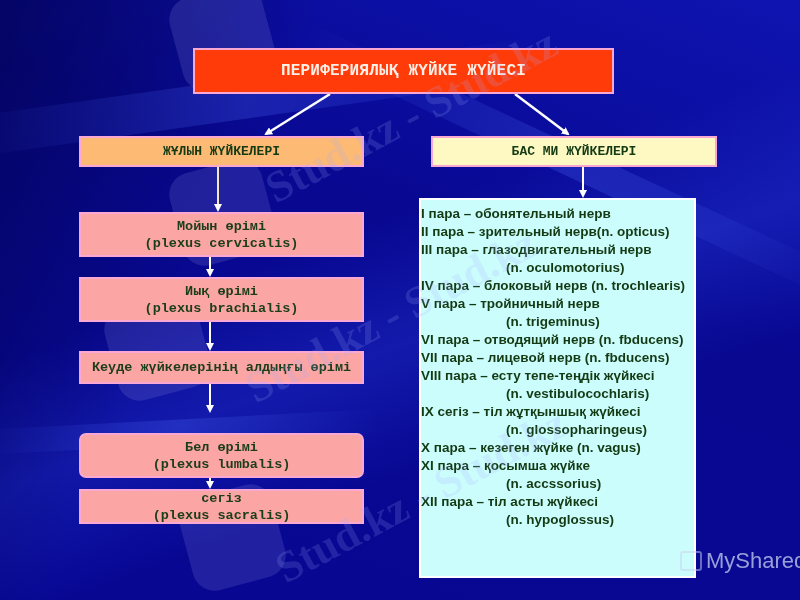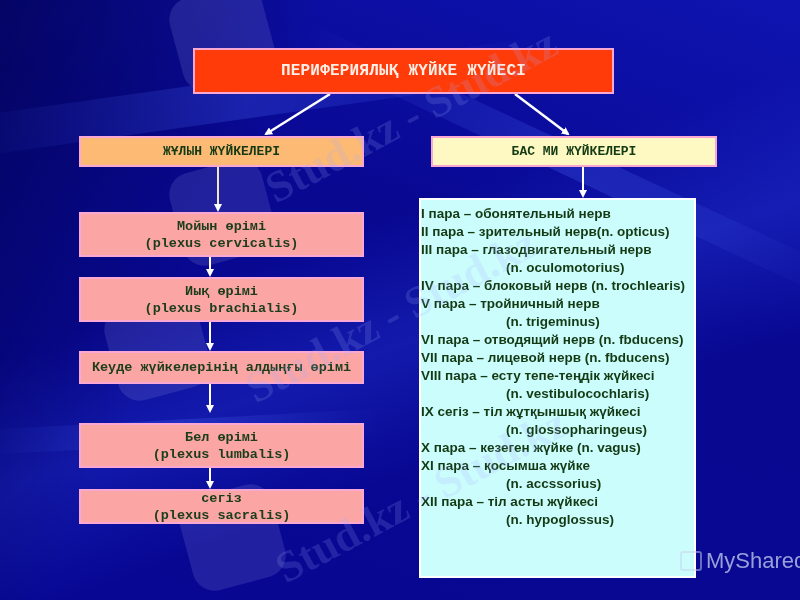--- a/index.html
+++ b/index.html
@@ -167,21 +167,21 @@
 
 <div class="box plexus" style="top:277px;height:45px;">
   <span>Иық өрімі</span>
   <span>(plexus brachialis)</span>
 </div>
 
 <div class="box plexus" style="top:351px;height:33px;">
   <span>Кеуде жүйкелерінің алдыңғы өрімі</span>
 </div>
 
-<div class="box plexus" style="top:423px;height:45px;">
+<div class="box plexus" style="top:433px;height:45px;border-radius:7px;">
   <span>Бел өрімі</span>
   <span>(plexus lumbalis)</span>
 </div>
 
 <div class="box plexus" style="top:489px;height:35px;">
   <span>сегіз</span>
   <span>(plexus sacralis)</span>
 </div>
 
 <div class="cranial">

